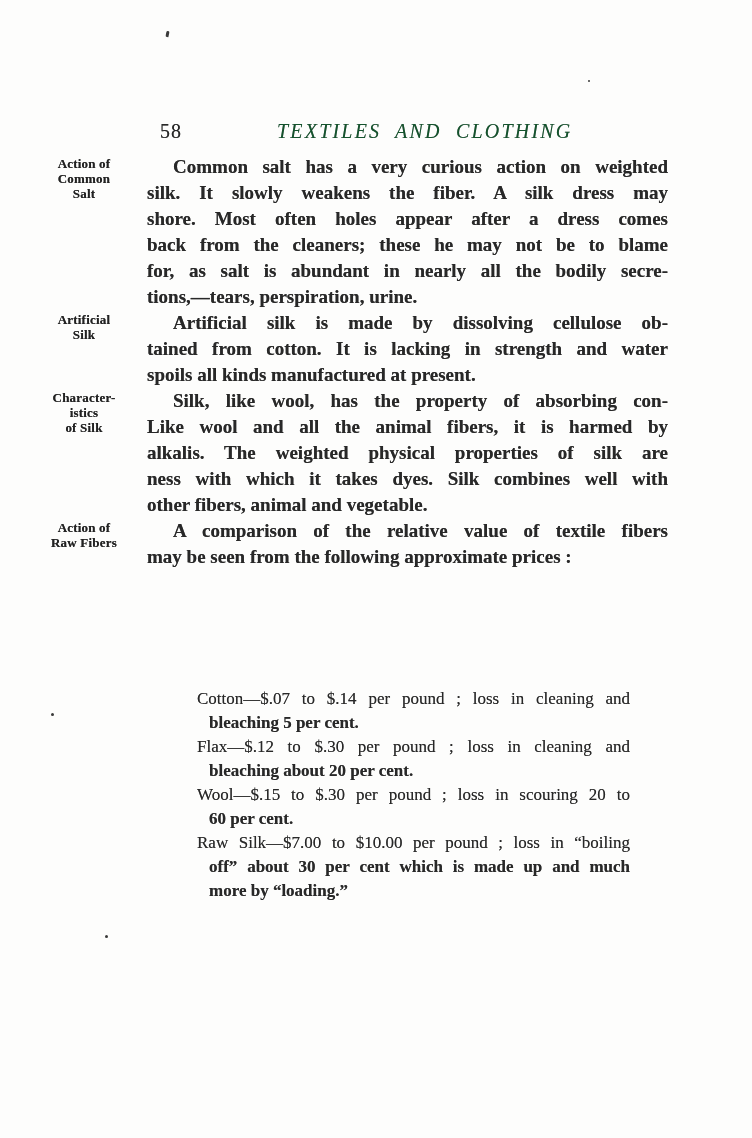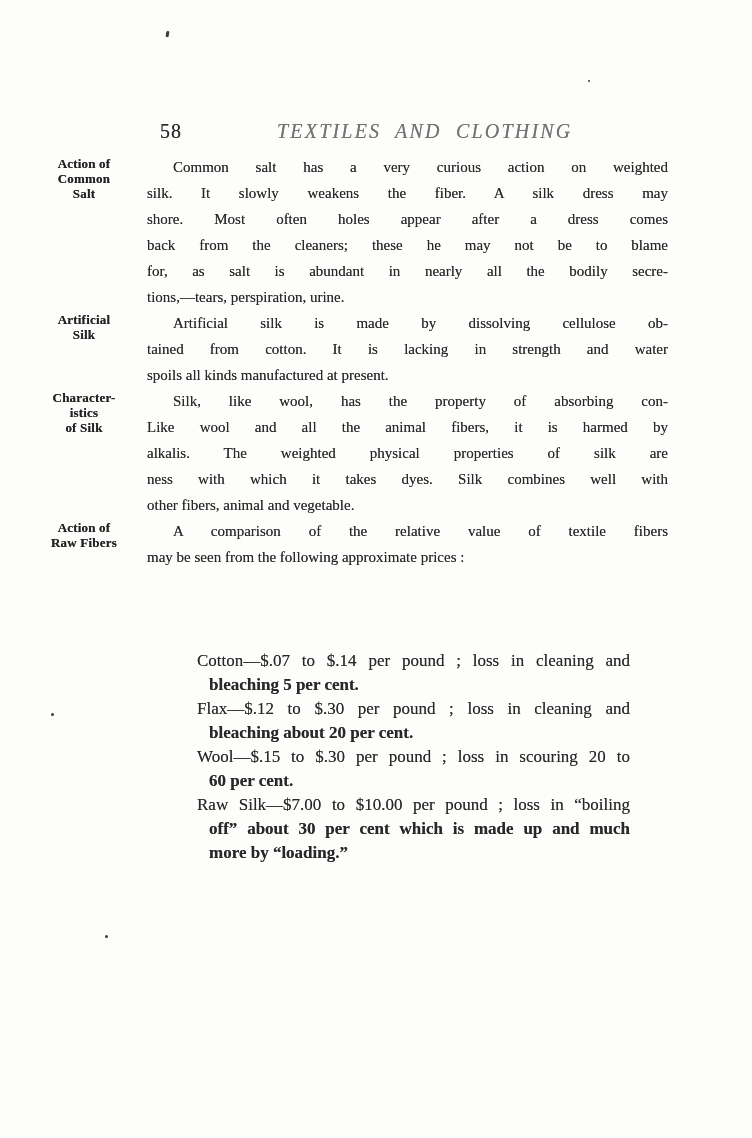--- a/index.html
+++ b/index.html
@@ -17,52 +17,53 @@
     position:absolute;left:160px;top:119px;
     font-size:20px;line-height:24px;
     letter-spacing:1px;
     text-shadow:0 0 0.4px rgba(0,0,0,0.55);
   }
   .running-title{
     position:absolute;left:277px;top:119px;
     font-size:20px;line-height:24px;
     font-style:italic;
     letter-spacing:2.2px;word-spacing:7px;
-    color:#737373;
+    color:#14532d;
     text-shadow:0 0 0.4px rgba(0,0,0,0.4);
   }
   
   .body-col{
     position:absolute;left:147px;top:154px;width:521px;
   }
   .para{position:relative;}
   .line{
-    font-size:15px;line-height:26px;
+    font-size:19px;line-height:26px;
     text-align:justify;text-align-last:justify;
     text-shadow:0 0 0.45px rgba(0,0,0,0.55);
     white-space:normal;
+    font-weight:bold;
   }
   .line.first{margin-left:26px;}
   .line.end{text-align-last:left;}
   
   .note{
     position:absolute;
     right:calc(100% + 8px);
     top:2px;
     width:110px;
     text-align:center;
     font-weight:bold;
     font-size:13px;line-height:15px;
     letter-spacing:0.2px;
     color:#222;
     text-shadow:0 0 0.4px rgba(0,0,0,0.6);
   }
   
   .price-list{
-    position:absolute;left:147px;top:649px;width:483px;
+    position:absolute;left:147px;top:687px;width:483px;
   }
   .price-line{
     font-size:17px;line-height:24px;
     text-align:justify;text-align-last:justify;
     text-shadow:0 0 0.4px rgba(0,0,0,0.5);
   }
   .price-line.pl-first{margin-left:50px;}
   .price-line.pl-cont{margin-left:62px;font-weight:bold;}
   .price-line.end{text-align-last:left;}
   

